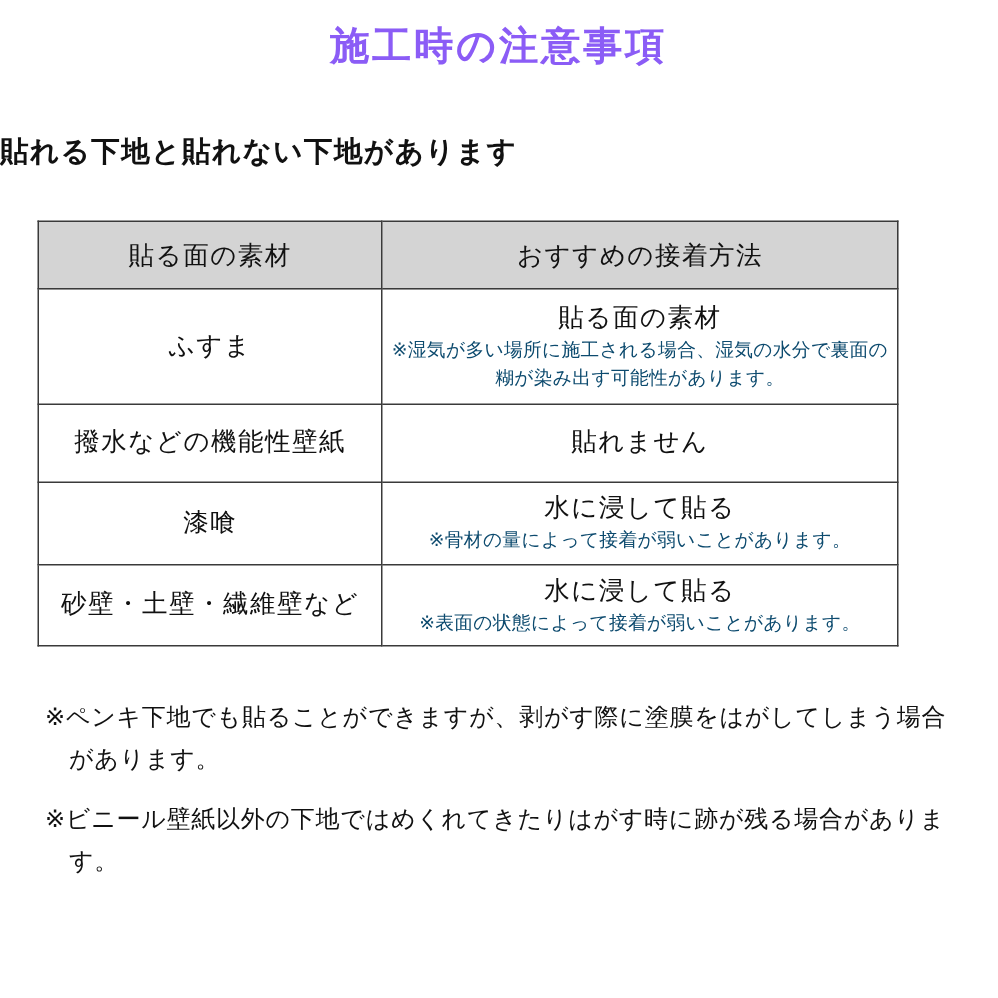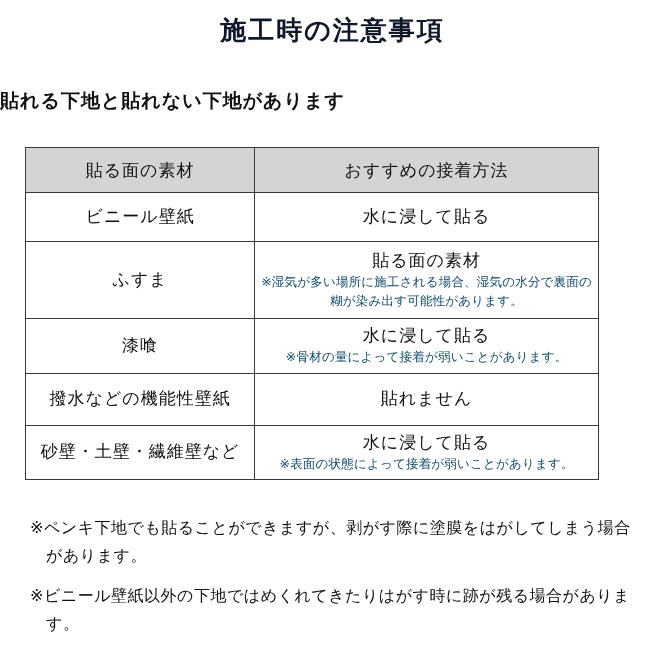--- a/index.html
+++ b/index.html
@@ -16,21 +16,21 @@
     height: 665px;
     position: relative;
   }
   .title {
     margin-top: 13px;
     text-align: center;
     font-family: "Liberation Serif", "DejaVu Serif", serif;
     font-weight: 700;
     font-size: 26px;
     letter-spacing: 2px;
-    color: #0f172a;
+    color: #8b5cf6;
   }
   .subtitle {
     margin-top: 40px;
     text-align: left;
     font-weight: 700;
     font-size: 19px;
     letter-spacing: 1px;
     color: #111111;
   }
   table.substrate {
@@ -94,52 +94,44 @@
         <col class="c1">
         <col class="c2">
       </colgroup>
     <thead>
       <tr>
         <th>貼る面の素材</th>
         <th>おすすめの接着方法</th>
       </tr>
     </thead>
     <tbody>
-      <tr style="height:49px;">
-        <td>
-          <div class="material">ビニール壁紙</div>
-        </td>
-        <td>
-          <div class="method">水に浸して貼る</div>
-        </td>
-      </tr>
       <tr style="height:77px;">
         <td>
           <div class="material">ふすま</div>
         </td>
         <td>
           <div class="method">貼る面の素材</div>
           <div class="cellnote">※湿気が多い場所に施工される場合、湿気の水分で裏面の糊が染み出す可能性があります。</div>
         </td>
       </tr>
+      <tr style="height:52px;">
+        <td>
+          <div class="material">撥水などの機能性壁紙</div>
+        </td>
+        <td>
+          <div class="method">貼れません</div>
+        </td>
+      </tr>
       <tr style="height:55px;">
         <td>
           <div class="material">漆喰</div>
         </td>
         <td>
           <div class="method">水に浸して貼る</div>
           <div class="cellnote">※骨材の量によって接着が弱いことがあります。</div>
-        </td>
-      </tr>
-      <tr style="height:52px;">
-        <td>
-          <div class="material">撥水などの機能性壁紙</div>
-        </td>
-        <td>
-          <div class="method">貼れません</div>
         </td>
       </tr>
       <tr style="height:54px;">
         <td>
           <div class="material">砂壁・土壁・繊維壁など</div>
         </td>
         <td>
           <div class="method">水に浸して貼る</div>
           <div class="cellnote">※表面の状態によって接着が弱いことがあります。</div>
         </td>

